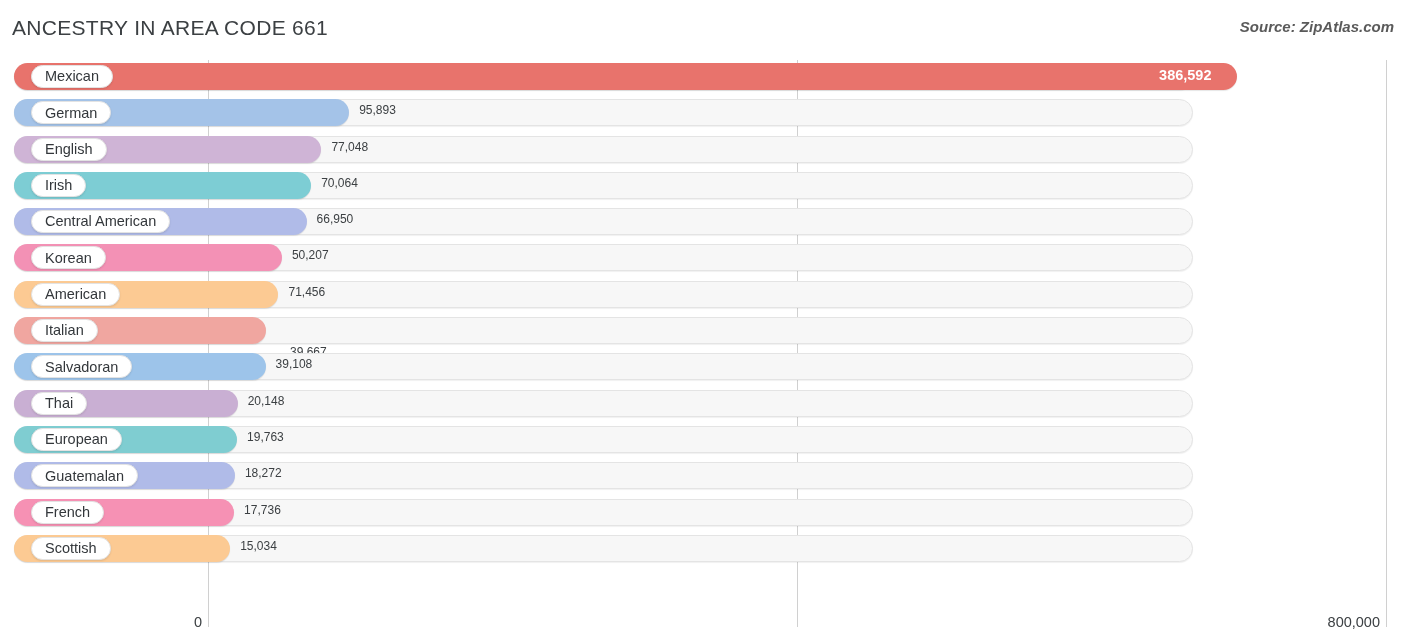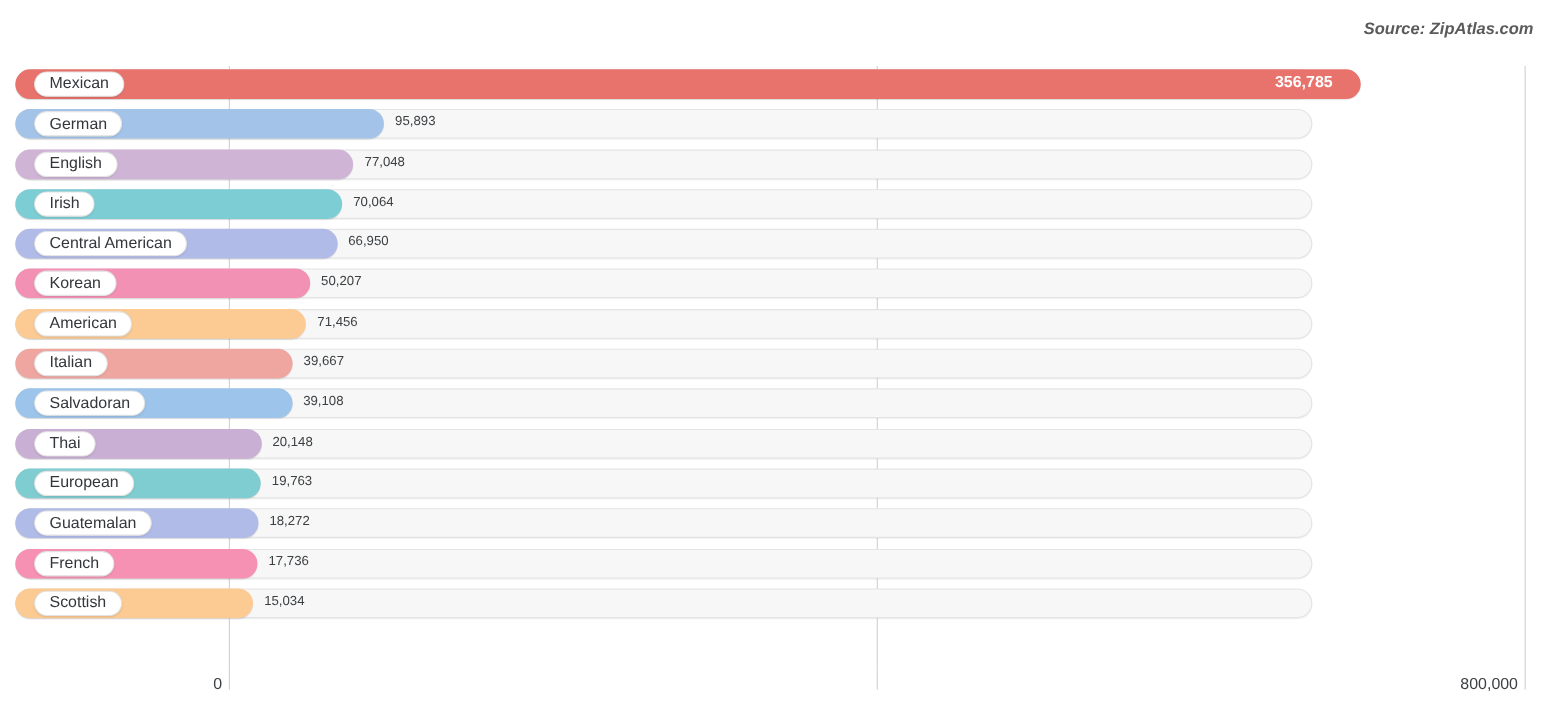--- a/index.html
+++ b/index.html
@@ -157,37 +157,38 @@
     color: #3c4043;
     white-space: nowrap;
     transform: translateX(-100%);
     padding-right: 6px;
   }
 </style>
 </head>
 <body>
 
 <div id="header">
+  <div id="chart-title">ANCESTRY IN AREA CODE 661</div>
   <div id="source-label">Source: ZipAtlas.com</div>
 </div>
 
 <div id="plot">
   <div id="gridlines">
       <div class="gridline" style="left: 208px;"></div>
       <div class="gridline" style="left: 797px;"></div>
       <div class="gridline" style="left: 1386px;"></div>
     </div>
   <div id="rows">
       <div class="row">
         <div class="track"></div>
         <div class="bar" style="width: 1223.07px; background: rgb(232, 115, 108);"></div>
         <div class="pill">
           <span class="pill-text">Mexican</span>
         </div>
-        <div class="value-in" style="left: 1159.07px;">356,785</div>
+        <div class="value-in" style="left: 1159.07px;">386,592</div>
       </div>
       <div class="row">
         <div class="track"></div>
         <div class="bar" style="width: 335.202px; background: rgb(164, 195, 232);"></div>
         <div class="pill">
           <span class="pill-text">German</span>
         </div>
         <div class="value-out" style="left: 359.202px;">95,893</div>
       </div>
       <div class="row">
@@ -229,21 +230,21 @@
           <span class="pill-text">American</span>
         </div>
         <div class="value-out" style="left: 288.484px;">71,456</div>
       </div>
       <div class="row">
         <div class="track"></div>
         <div class="bar" style="width: 252.41px; background: rgb(240, 166, 160);"></div>
         <div class="pill">
           <span class="pill-text">Italian</span>
         </div>
-        <div class="value-out" style="left: 276px;">39,667</div>
+        <div class="value-out" style="left: 290px; margin-top: 24px;">39,667</div>
       </div>
       <div class="row">
         <div class="track"></div>
         <div class="bar" style="width: 251.587px; background: rgb(157, 196, 234);"></div>
         <div class="pill">
           <span class="pill-text">Salvadoran</span>
         </div>
         <div class="value-out" style="left: 275.587px;">39,108</div>
       </div>
       <div class="row">

